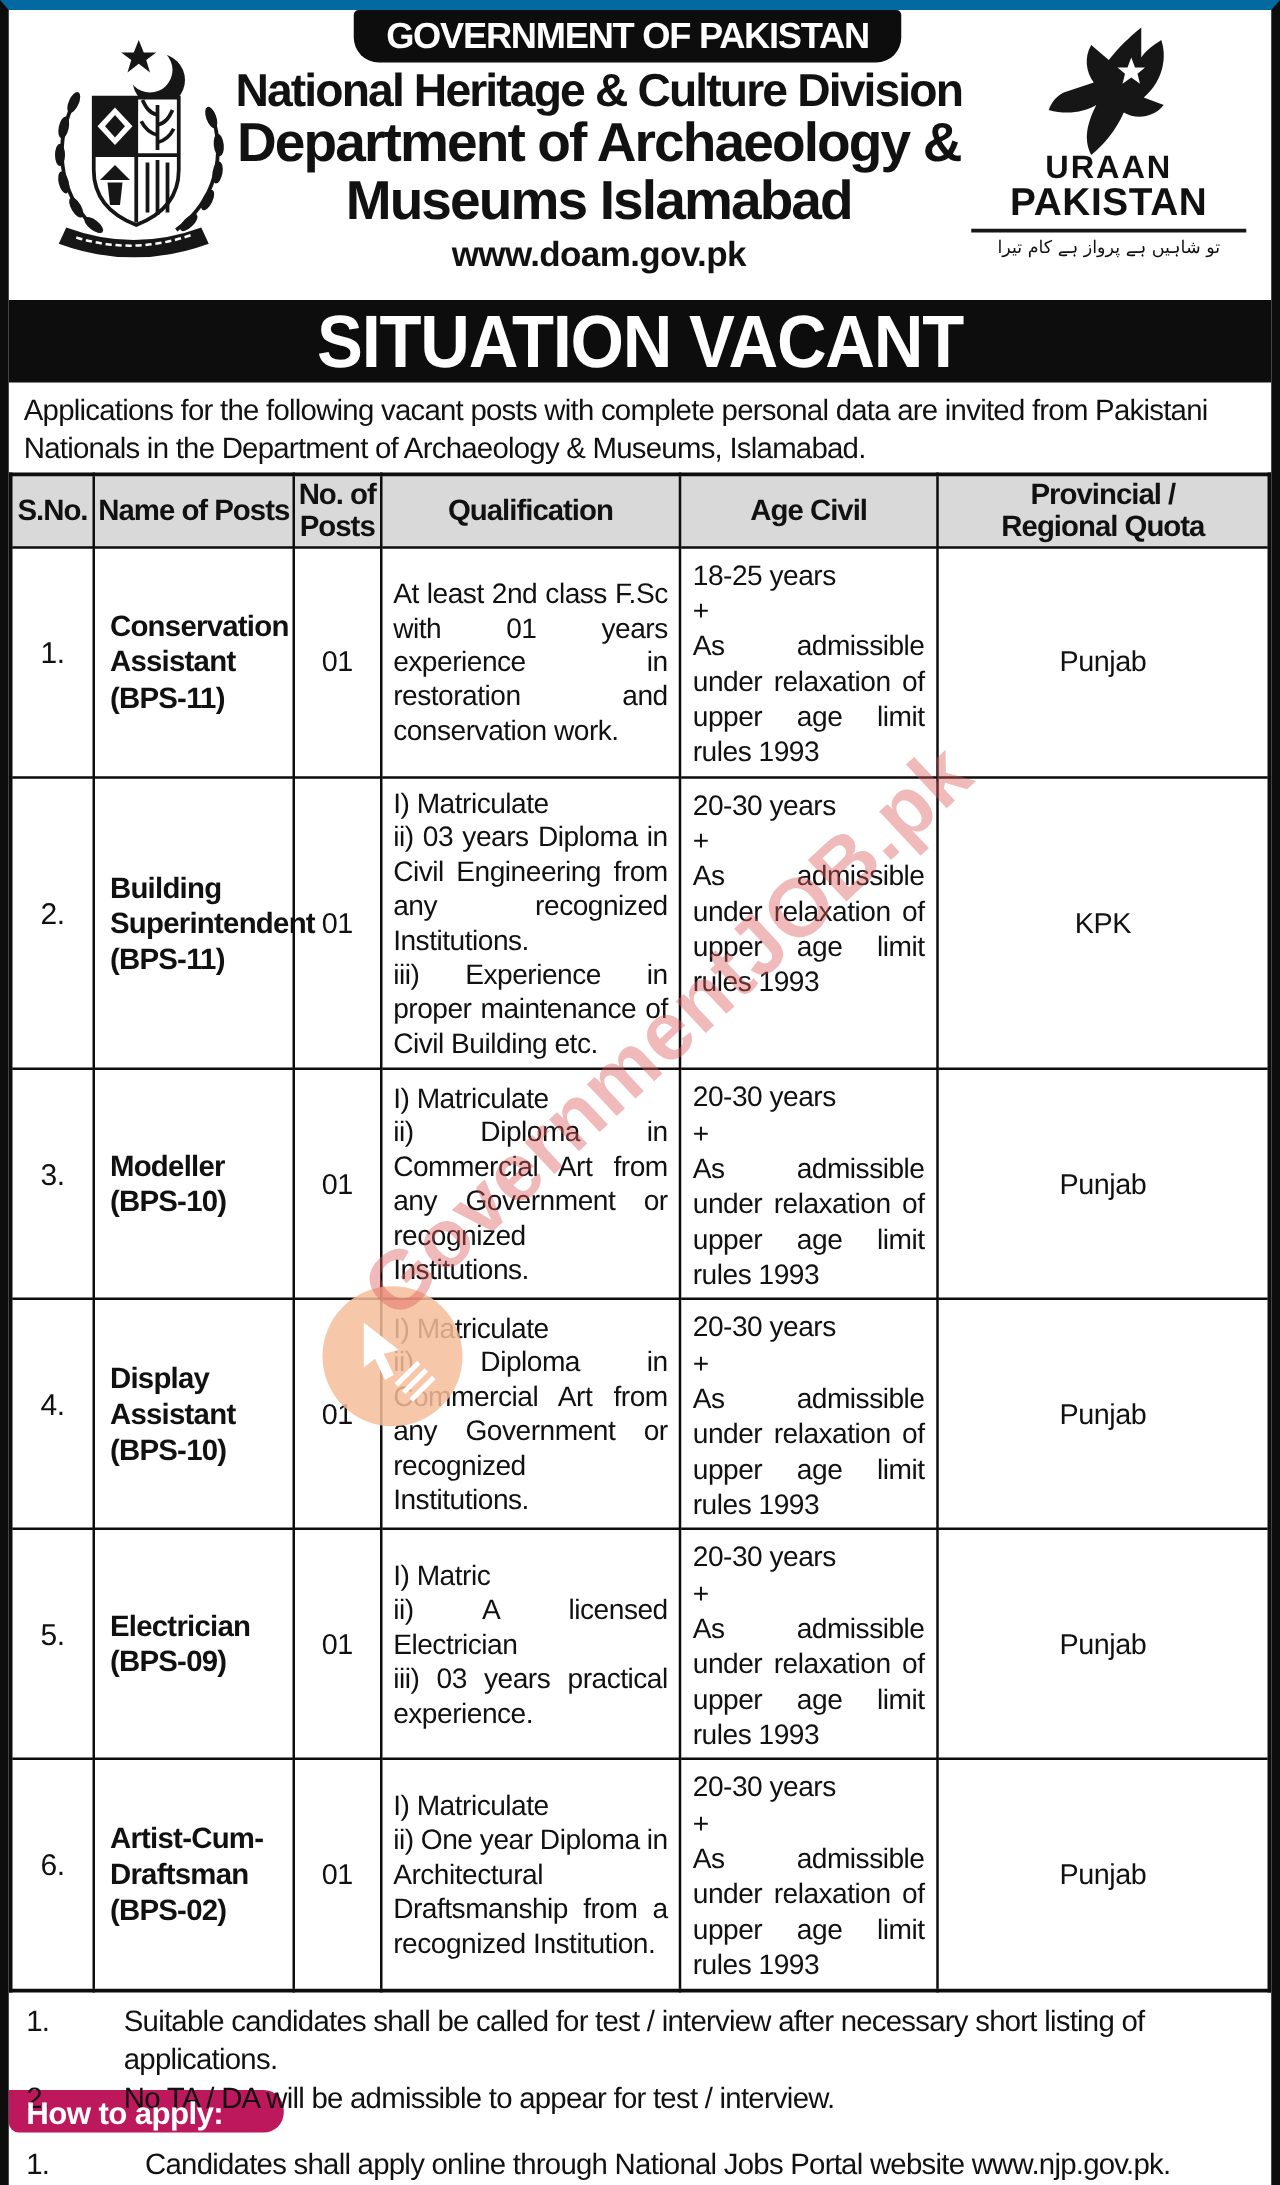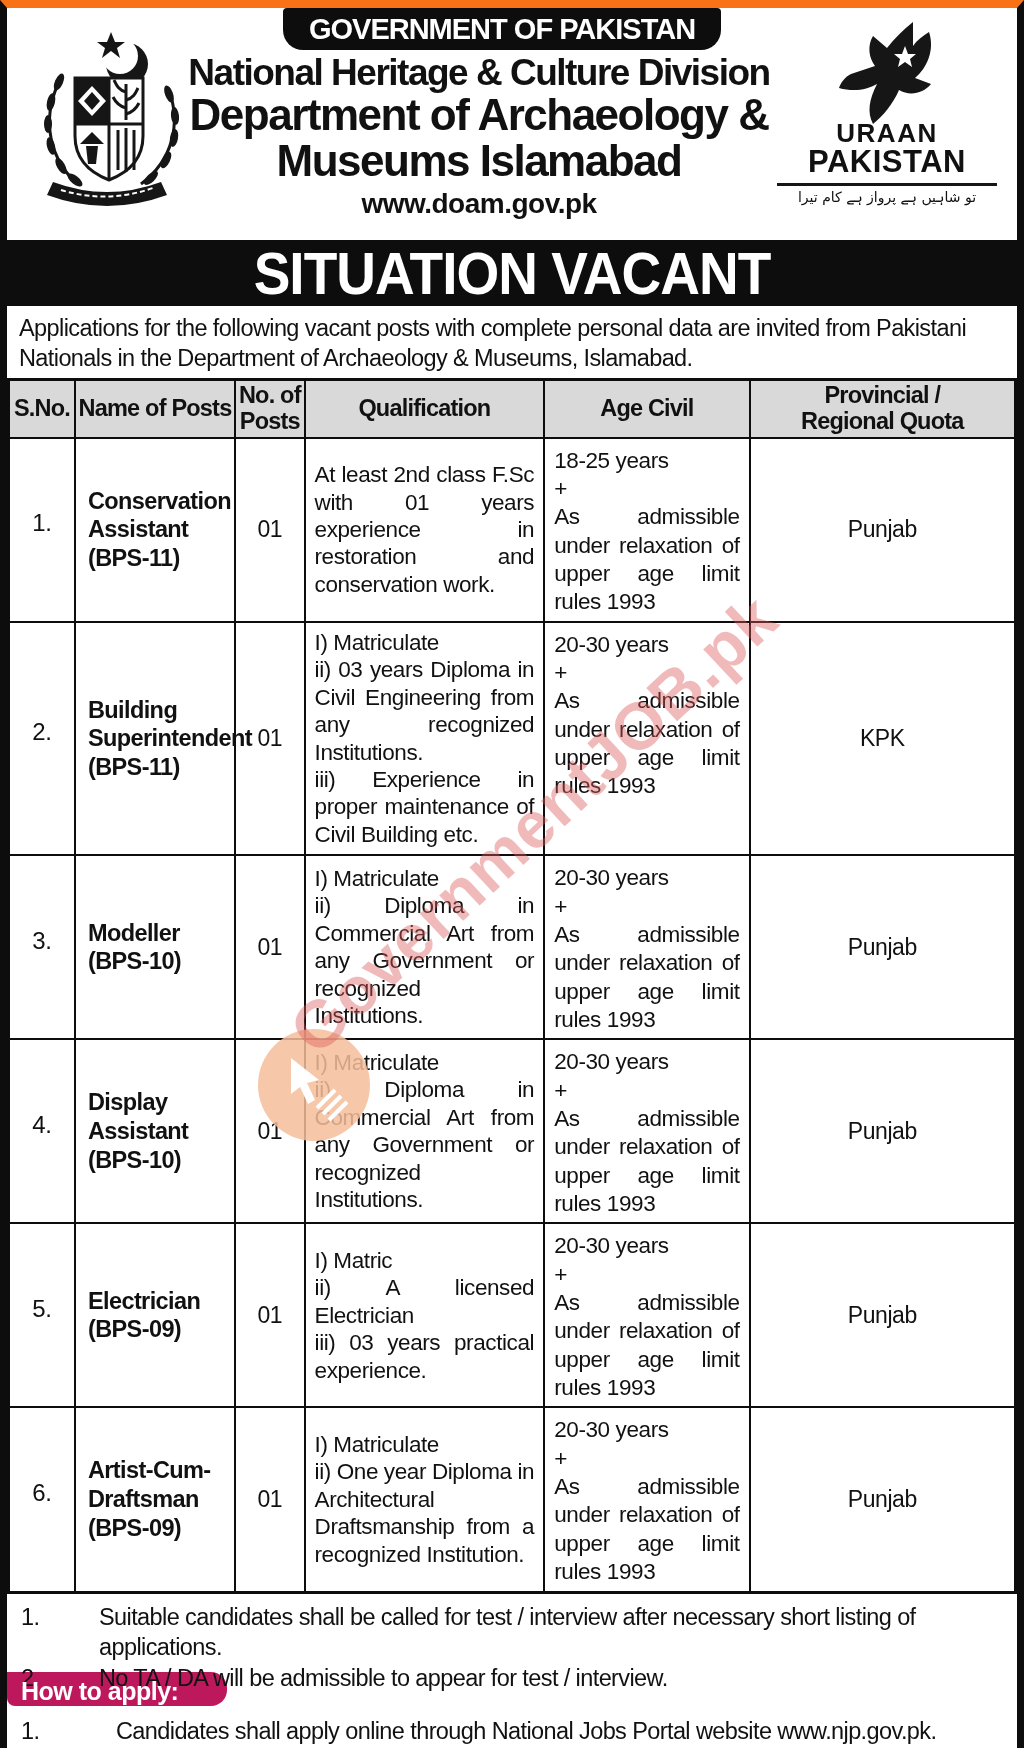--- a/index.html
+++ b/index.html
@@ -1,18 +1,18 @@
 <!DOCTYPE html>
 <html><head>
 <meta charset="utf-8">
 <style>
   html,body{margin:0;padding:0;background:#e8e8e8;}
   .page{
     position:relative;width:1024px;height:1748px;margin:0 auto;background:#ffffff;
-    box-sizing:border-box;border-left:7px solid #0d0d0d;border-right:7px solid #0d0d0d;border-top:8px solid #f97316;
+    box-sizing:border-box;border-left:7px solid #0d0d0d;border-right:7px solid #0d0d0d;border-top:8px solid #0369a1;
     font-family:"Liberation Sans",sans-serif;color:#111;overflow:hidden;
   }
   
   .header{position:relative;height:232px;}
   .emblem-wrap{position:absolute;left:16px;top:12px;width:168px;height:186px;}
   .govt-banner{
     position:absolute;left:276px;top:0;width:438px;height:42px;background:#0d0d0d;color:#fff;
     border-radius:4px 4px 20px 20px;display:flex;align-items:center;justify-content:center;
     font-size:29px;font-weight:bold;letter-spacing:-1px;white-space:nowrap;
   }
@@ -235,21 +235,21 @@
 iii) 03 years practical experience.</td>
         <td class="cell-age">20-30 years
 +
 As admissible under relaxation of upper age limit rules 1993</td>
         <td class="cell-quota">Punjab</td>
       </tr>
       <tr class="r6">
         <td class="cell-sno">6.</td>
         <td class="cell-name">Artist-Cum-
 Draftsman
-(BPS-09)</td>
+(BPS-02)</td>
         <td class="cell-count">01</td>
         <td class="cell-qual">I) Matriculate
 ii) One year Diploma in Architectural Draftsmanship from a recognized Institution.</td>
         <td class="cell-age">20-30 years
 +
 As admissible under relaxation of upper age limit rules 1993</td>
         <td class="cell-quota">Punjab</td>
       </tr>
     </tbody>
   </table>

